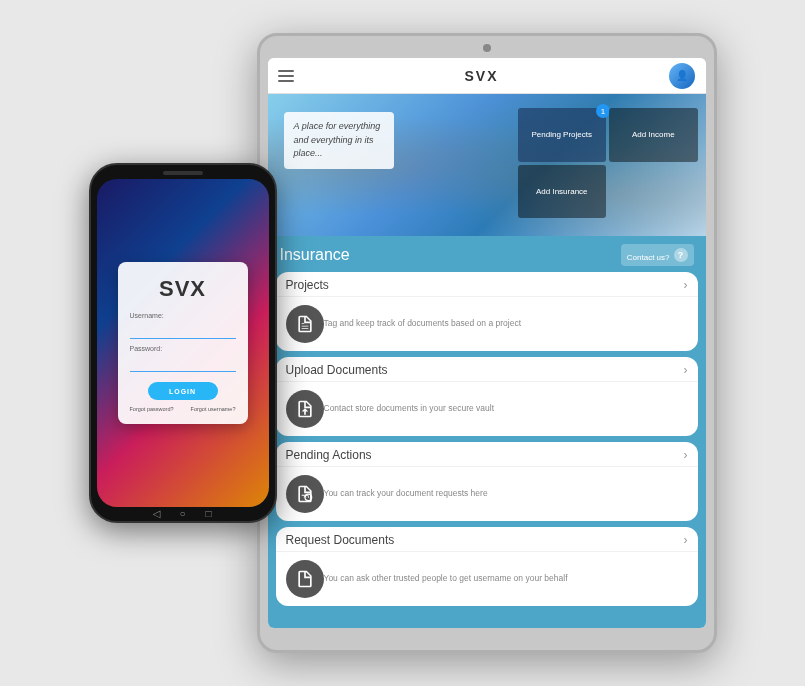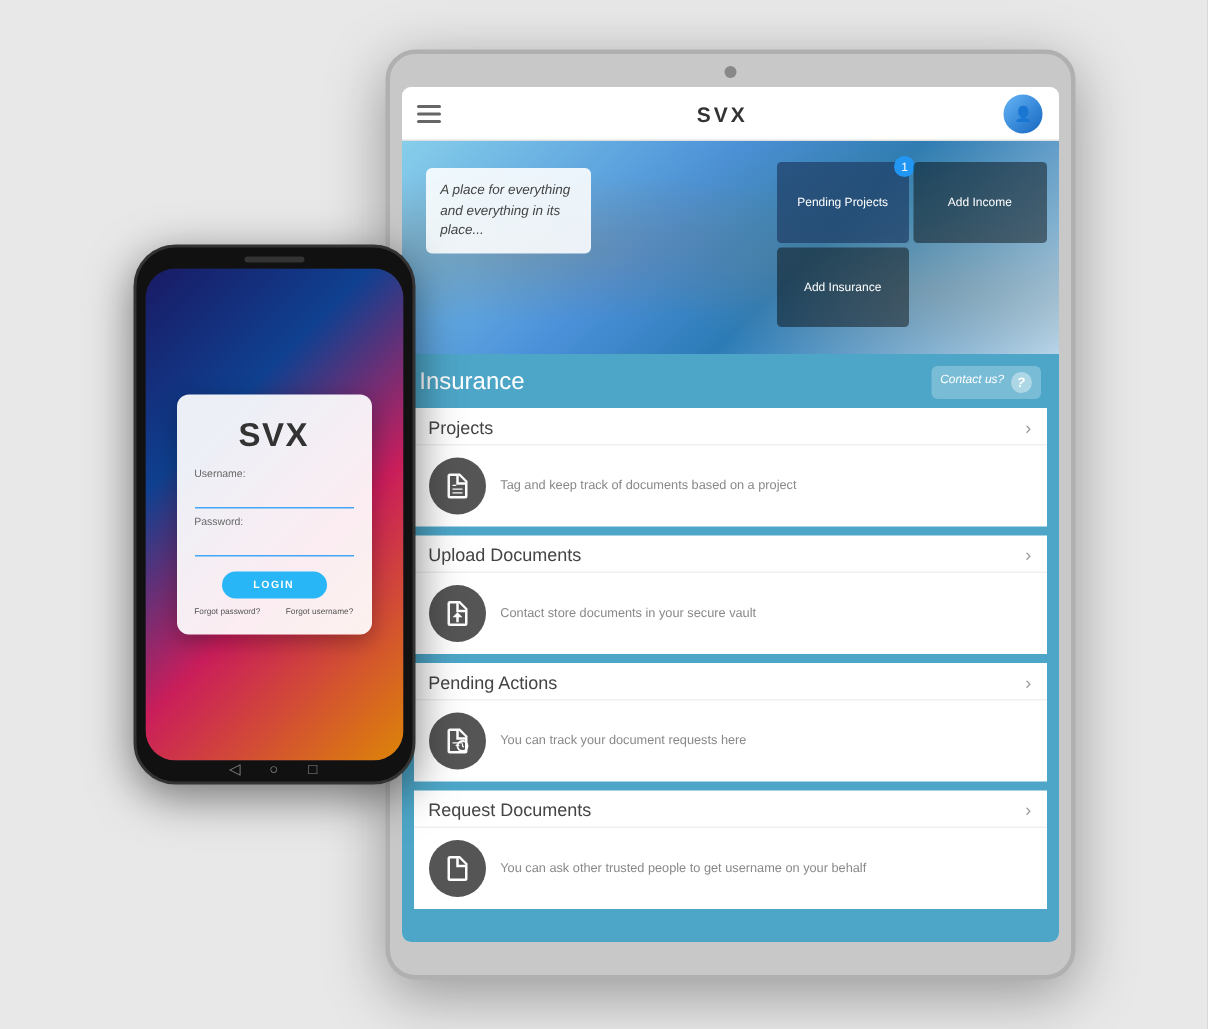--- a/index.html
+++ b/index.html
@@ -304,23 +304,22 @@
     }
     .contact-btn {
       background: rgba(255,255,255,0.25);
       border: none;
       border-radius: 4px;
       color: white;
       font-size: 8px;
       padding: 4px 6px;
       cursor: pointer;
       display: flex;
-      align-items: flex-start;
+      align-items: flex-end;
       gap: 4px;
-      font-style: italic;
     }
     .contact-question {
       width: 14px;
       height: 14px;
       background: rgba(255,255,255,0.4);
       border-radius: 50%;
       display: flex;
       align-items: center;
       justify-content: center;
       font-size: 9px;
@@ -349,35 +348,34 @@
       flex-shrink: 0;
     }
     .doc-description {
       font-size: 8.5px;
       color: #888;
       line-height: 1.4;
     }
     .doc-card-wrapper {
       background: white;
       margin: 0 8px 6px;
-      border-radius: 0;
+      border-radius: 12px;
       overflow: hidden;
     }
     .doc-card-top {
       padding: 6px 10px 4px;
       display: flex;
       align-items: center;
       justify-content: space-between;
       border-bottom: 1px solid #f0f0f0;
     }
     .doc-card-bottom {
       padding: 8px 10px;
       display: flex;
       align-items: center;
-      gap: 10px;
     }
 
     
     .tablet-content {
       display: flex;
       flex-direction: column;
       height: 100%;
     }
     .documents-scroll {
       flex: 1;

